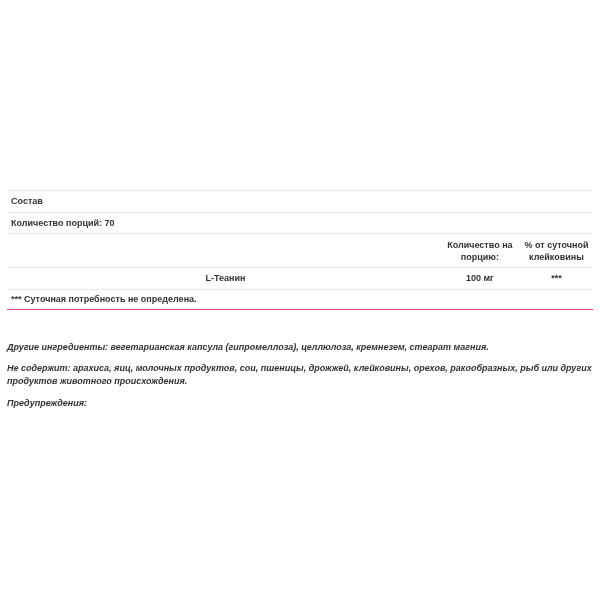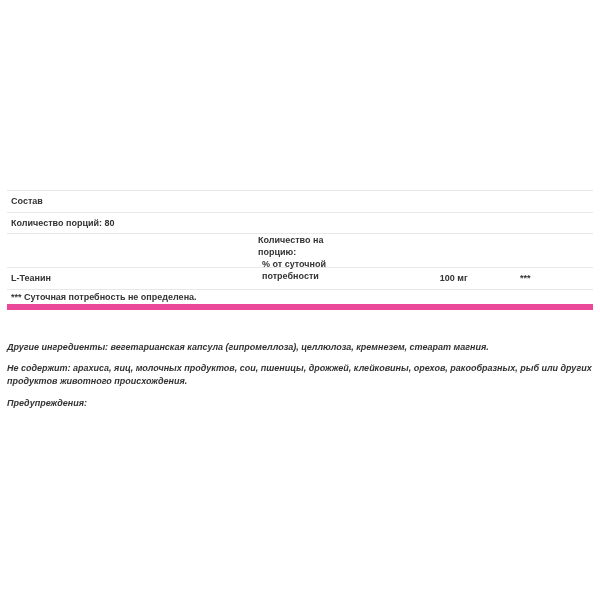--- a/index.html
+++ b/index.html
@@ -3,49 +3,49 @@
   <meta charset="utf-8">
   <style>
     html, body { margin: 0; padding: 0; background: #ffffff; }
     body {
       width: 600px; height: 600px; position: relative; overflow: hidden;
       font-family: "Liberation Sans", "DejaVu Sans", sans-serif;
       color: #333333;
       font-size: 9px;
       font-weight: bold;
     }
-    .panel { position: absolute; left: 7px; top: 190px; width: 586px; }
+    .panel { position: absolute; left: 7px; top: 190px; width: 586px; text-align: center; }
     .row {
       border-top: 1px solid #e8e8e8;
       box-sizing: border-box;
       display: flex; align-items: center;
       padding-left: 4px;
     }
     .row.h21 { height: 21.5px; }
-    .row.hdr { height: 34px; align-items: center; flex-direction: column; }
-    .row.last { border-bottom: 6px solid #ec4899; }
+    .row.hdr { height: 34px; align-items: center; }
+    .row.last { border-bottom: 1px solid #ec4899; }
     .c1 { width: 470px; }
     .c2 { width: 88px; line-height: 12px; }
     .c3 { width: 80px; line-height: 12px; }
     .para { position: absolute; left: 7px; width: 590px; line-height: 12.5px; font-style: italic; }
   </style>
 </head>
 <body>
 
 <div class="panel">
   <div class="row h21">
     <span>Состав</span>
   </div>
   <div class="row h21">
-    <span>Количество порций: 80</span>
+    <span>Количество порций: 70</span>
   </div>
   <div class="row hdr">
     <span class="c1"></span>
     <span class="c2">Количество на порцию:</span>
-    <span class="c3">% от суточной потребности</span>
+    <span class="c3">% от суточной клейковины</span>
   </div>
   <div class="row h21">
     <span class="c1">L-Теанин</span>
     <span class="c2">100 мг</span>
     <span class="c3">***</span>
   </div>
   <div class="row h21 last">
     <span>*** Суточная потребность не определена.</span>
   </div>
 </div>

